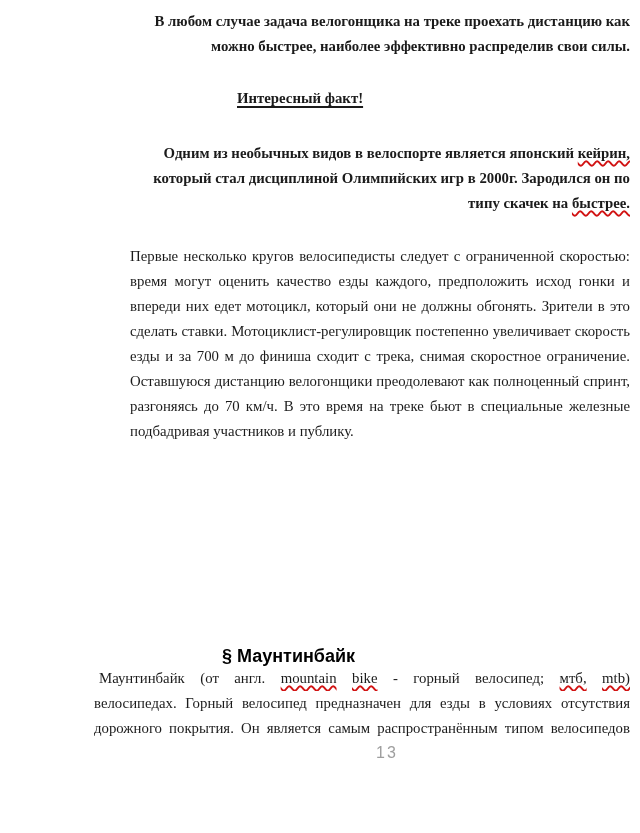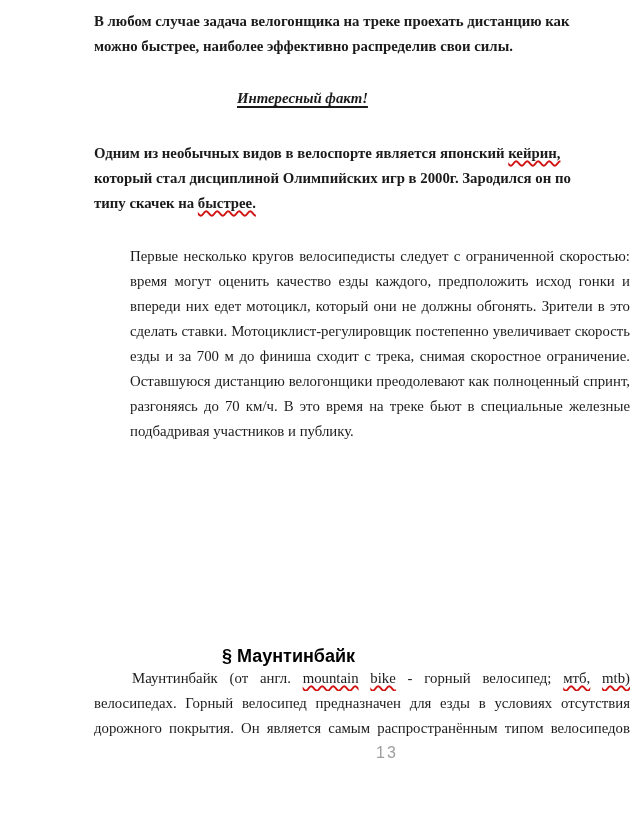--- a/index.html
+++ b/index.html
@@ -19,47 +19,46 @@
     white-space:nowrap;
     overflow:visible;
   }
   .jline {
     height:25px; line-height:25px;
     text-align:justify;
     text-align-last:justify;
     white-space:normal;
     overflow:hidden;
   }
-  .bold { font-weight:700; }
+  .bold { font-weight:700;text-align:right; }
   .fact-heading {
     margin-top:27px;
     height:25px; line-height:25px;
     font-weight:700;
     text-indent:143px;
     white-space:nowrap;
   }
   .fact-heading .u {
     text-decoration:underline;
     text-decoration-thickness:1.5px;
     text-underline-offset:3px;
-    font-style:italic;
   }
   .para-keirin { margin-top:30px;font-family:Liberation Serif, serif; }
   .para-track { margin-top:28px;margin-left:36px; }
   .section-heading {
     margin-top:202px;
     height:20px; line-height:20px;
     font-family:"Liberation Sans", sans-serif;
     font-size:18px; font-weight:700;
     color:#000000;
     text-indent:128px;
     white-space:nowrap;
   }
   .para-mtb { margin-top:0; }
-  .para-mtb .jline:first-child { text-indent:5px;margin-left:33px; }
+  .para-mtb .jline:first-child { text-indent:5px; }
   .sq {
     text-decoration-line:underline;
     text-decoration-style:wavy;
     text-decoration-color:#d11212;
     text-decoration-thickness:2.2px;
     text-underline-offset:2px;
     text-decoration-skip-ink:none;
   }
   .footer {
     margin-top:3px;

